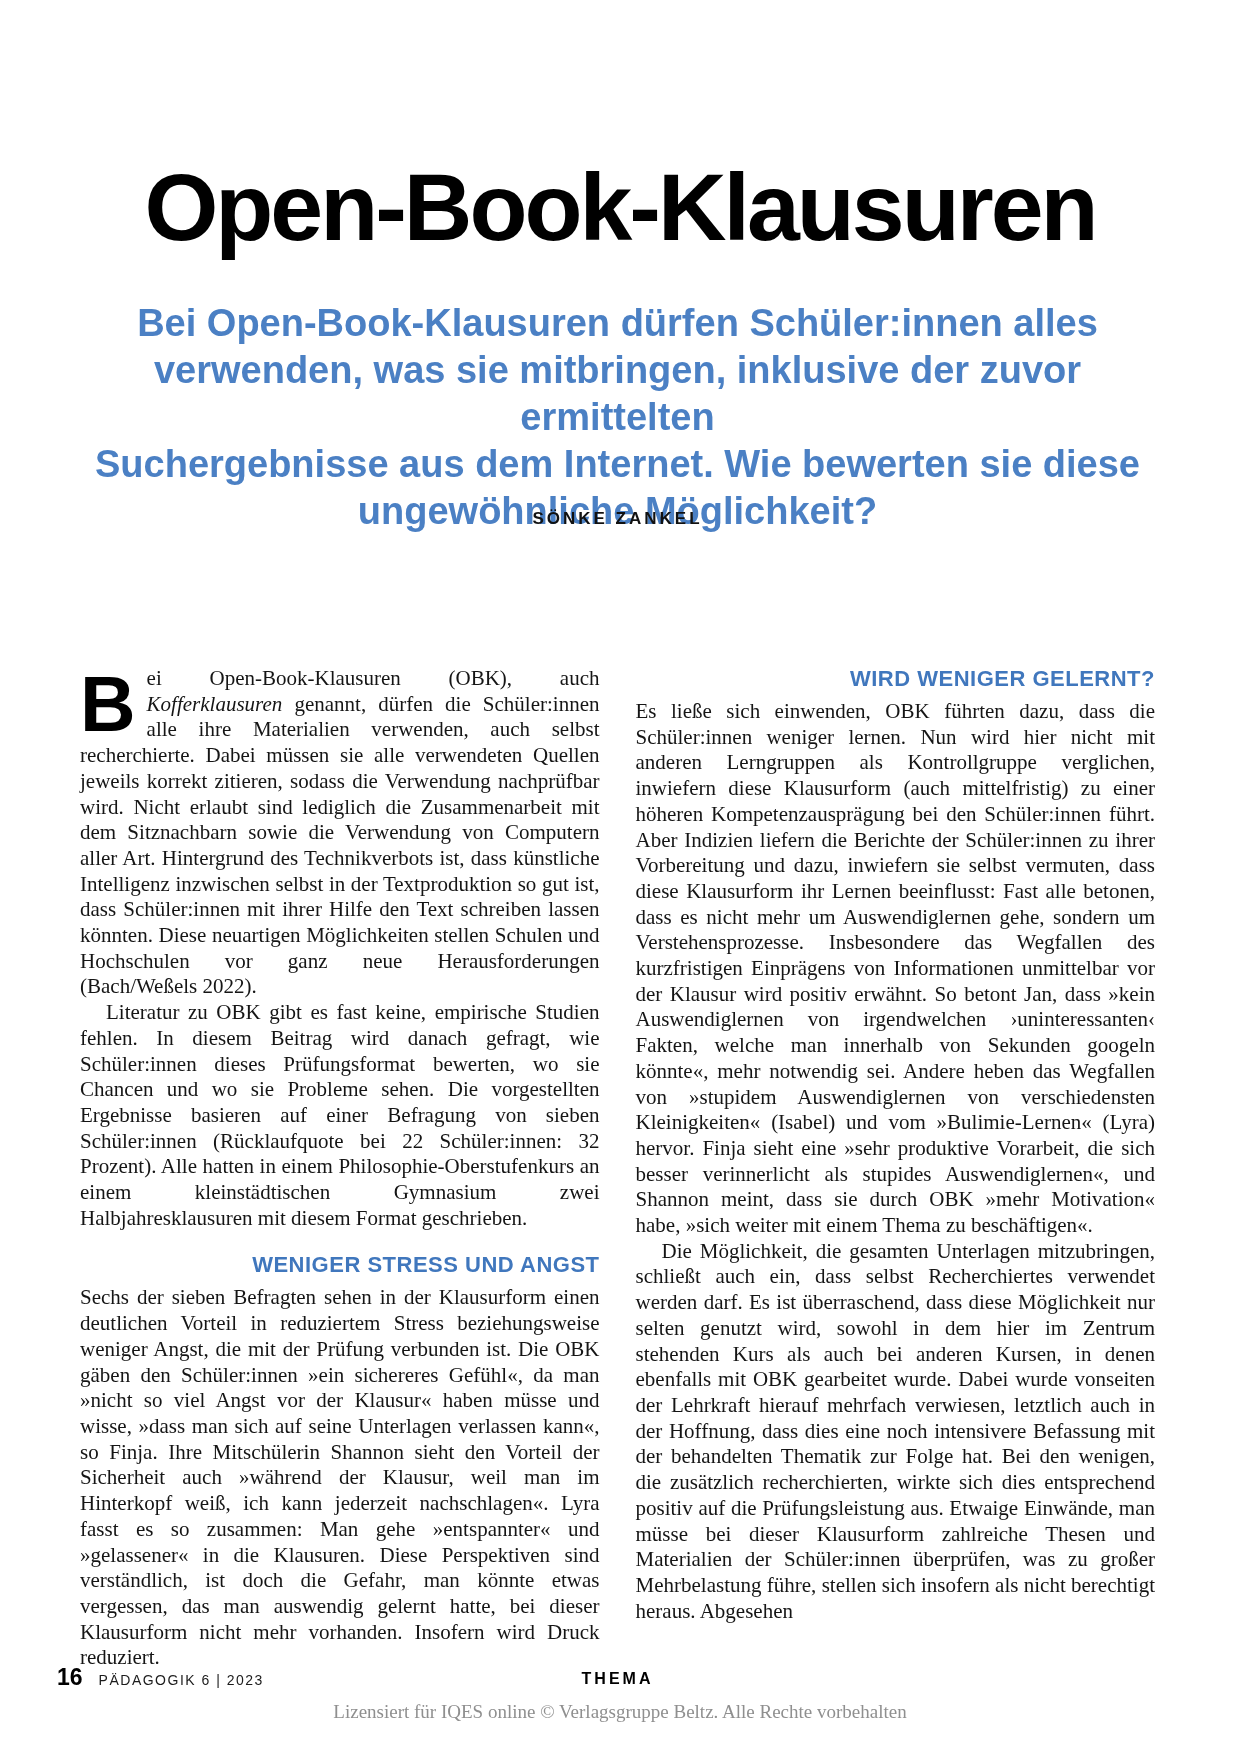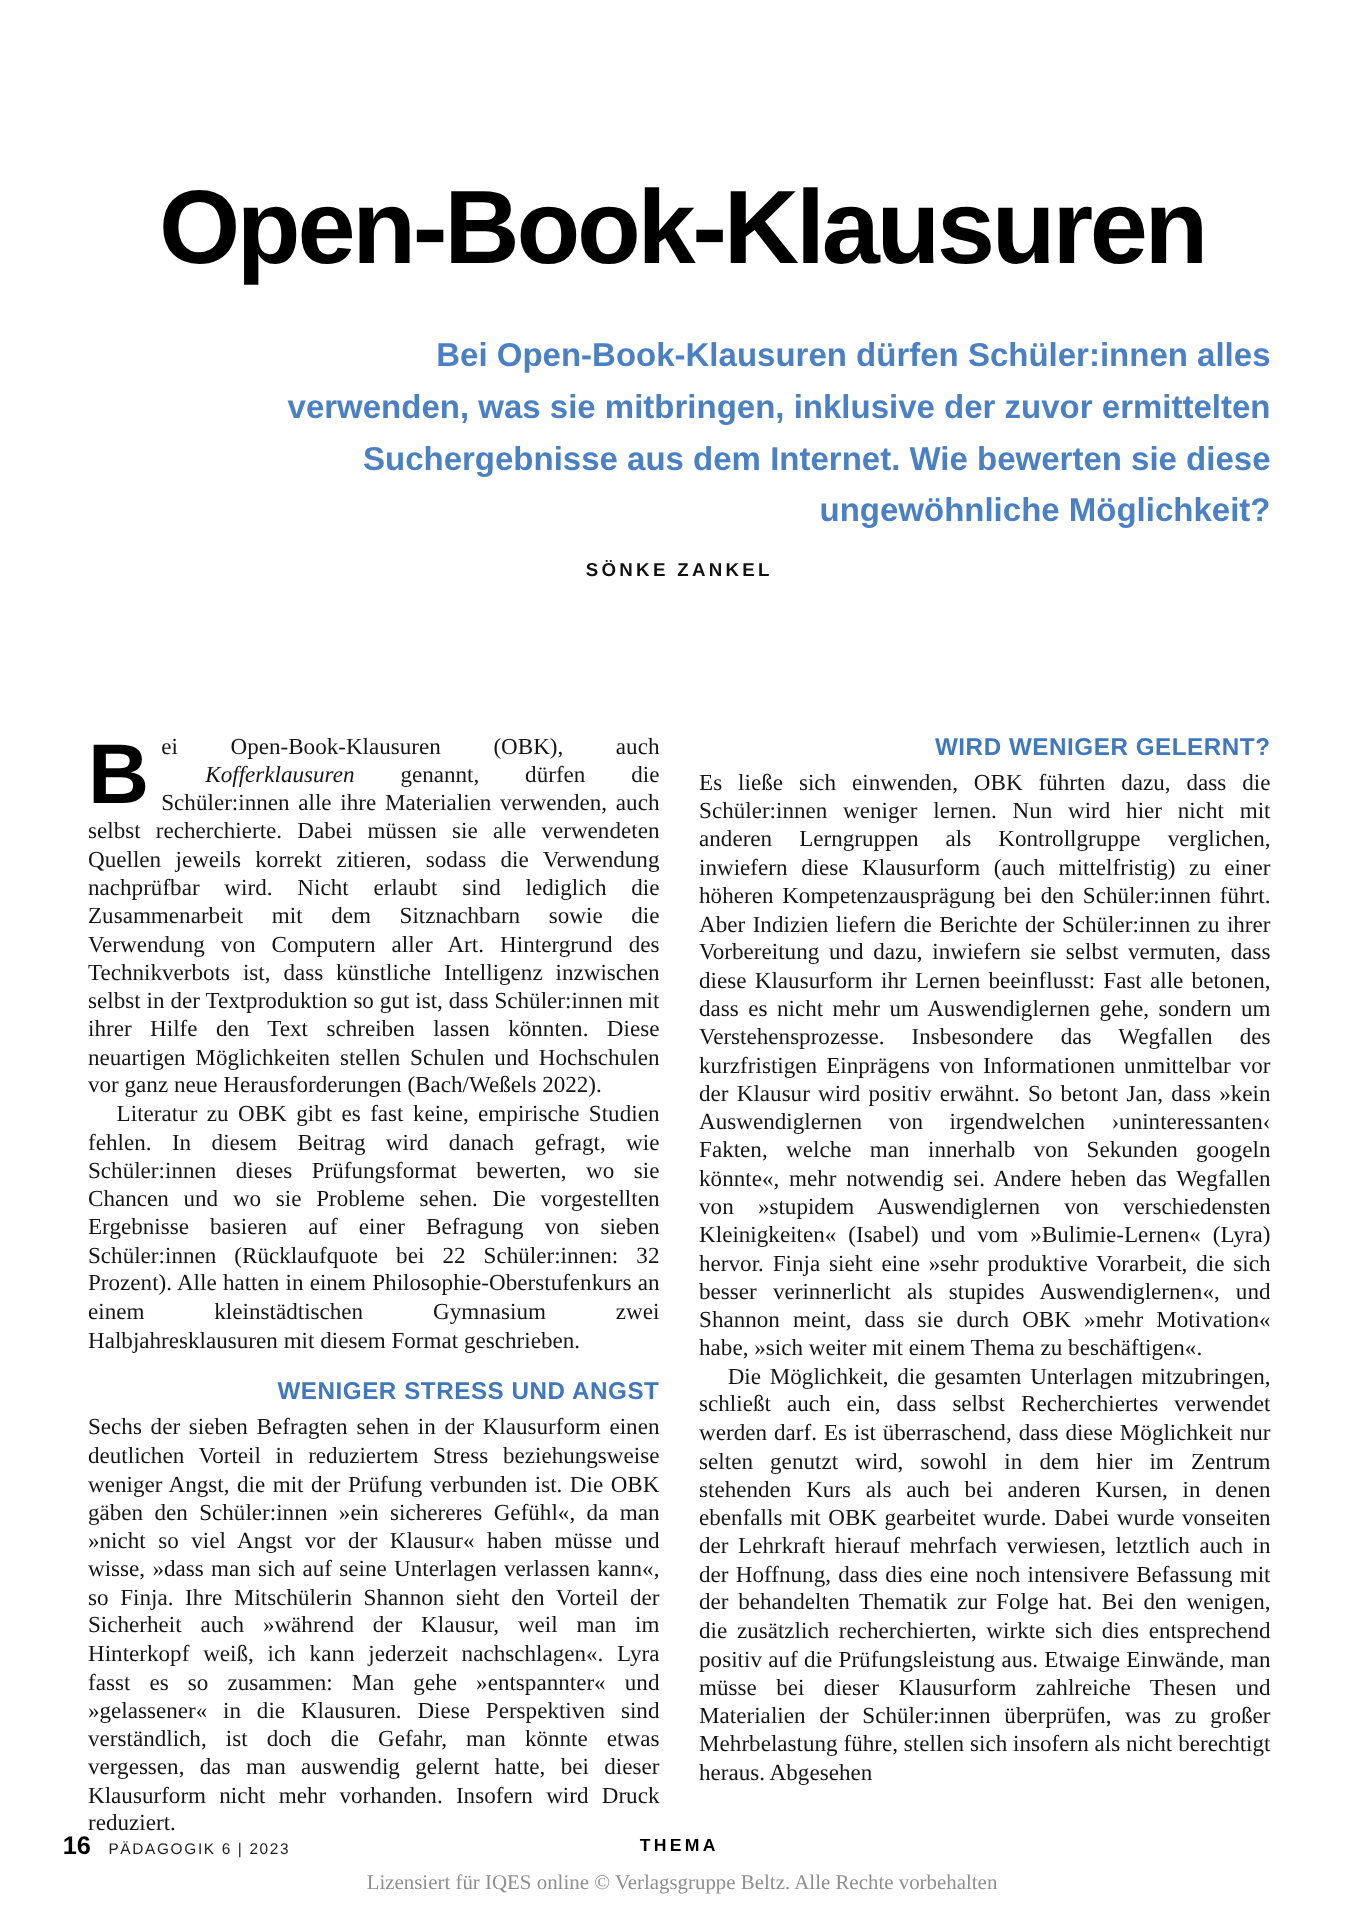--- a/index.html
+++ b/index.html
@@ -9,22 +9,22 @@
     font-family:"Liberation Serif", serif; color:#151515;
   }
   .title {
     position:absolute; top:160px; left:0; width:1240px; margin:0;
     text-align:center; font-family:"Liberation Sans", sans-serif;
     font-weight:bold; font-size:95px; line-height:1.0; letter-spacing:-3px;
     color:#000;
   }
   .subtitle {
     position:absolute; top:300px; left:80px; width:1075px;
-    text-align:right; font-family:"Liberation Sans", sans-serif;
-    font-weight:bold; font-size:30px; line-height:47px; color:#4b80c4;
+    text-align:center; font-family:"Liberation Sans", sans-serif;
+    font-weight:bold; font-size:38px; line-height:47px; color:#4b80c4;
   }
   .author {
     position:absolute; top:509px; left:80px; width:1075px;
     text-align:center; font-family:"Liberation Sans", sans-serif;
     font-weight:bold; font-size:17px; letter-spacing:3px; color:#111;
   }
   .columns {
     position:absolute; top:666px; left:80px; width:1075px;
     display:flex; gap:36px;
   }
@@ -37,21 +37,21 @@
   .dropcap {
     float:left; font-family:"Liberation Sans", sans-serif; font-weight:bold;
     font-size:77px; line-height:62px; margin:7px 11px 0 0; color:#000;
   }
   .sec-heading {
     margin:0 0 7px 0; font-family:"Liberation Sans", sans-serif;
     font-weight:bold; font-size:22px; line-height:26px;
     letter-spacing:0.5px; color:#4077bd;text-align:right;
   }
   .col-left .sec-heading { margin-top:21px; }
-  .p1-italic { font-style:italic;margin-left:40px; }
+  .p1-italic { font-style:italic; }
   .footer-left {
     position:absolute; left:57px; top:1664px;
     display:flex; align-items:baseline;
     font-family:"Liberation Sans", sans-serif;
   }
   .page-number { font-size:23px; font-weight:bold; color:#000; }
   .journal-name { font-size:14px; letter-spacing:1.5px; margin-left:16px; color:#1c1c1c; }
   .section-label {
     position:absolute; left:80px; top:1670px; width:1075px;
     text-align:center; font-family:"Liberation Sans", sans-serif;

